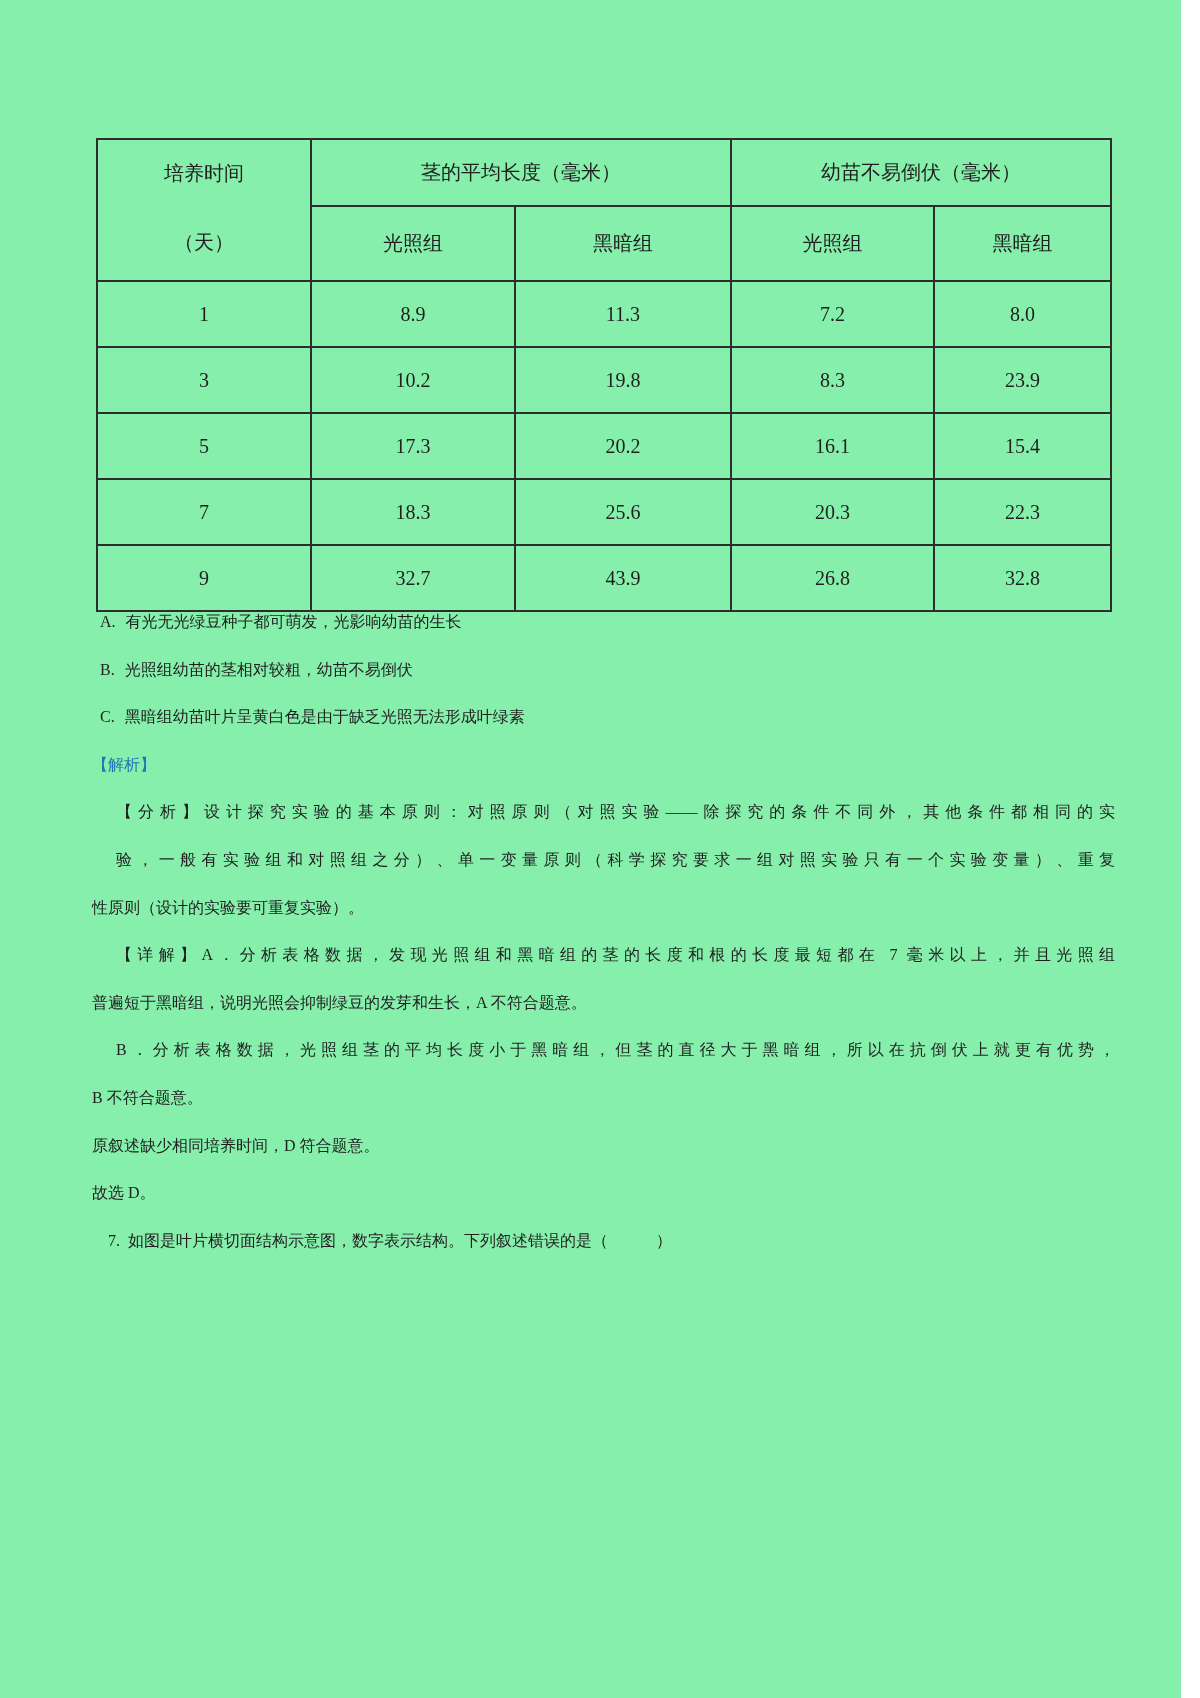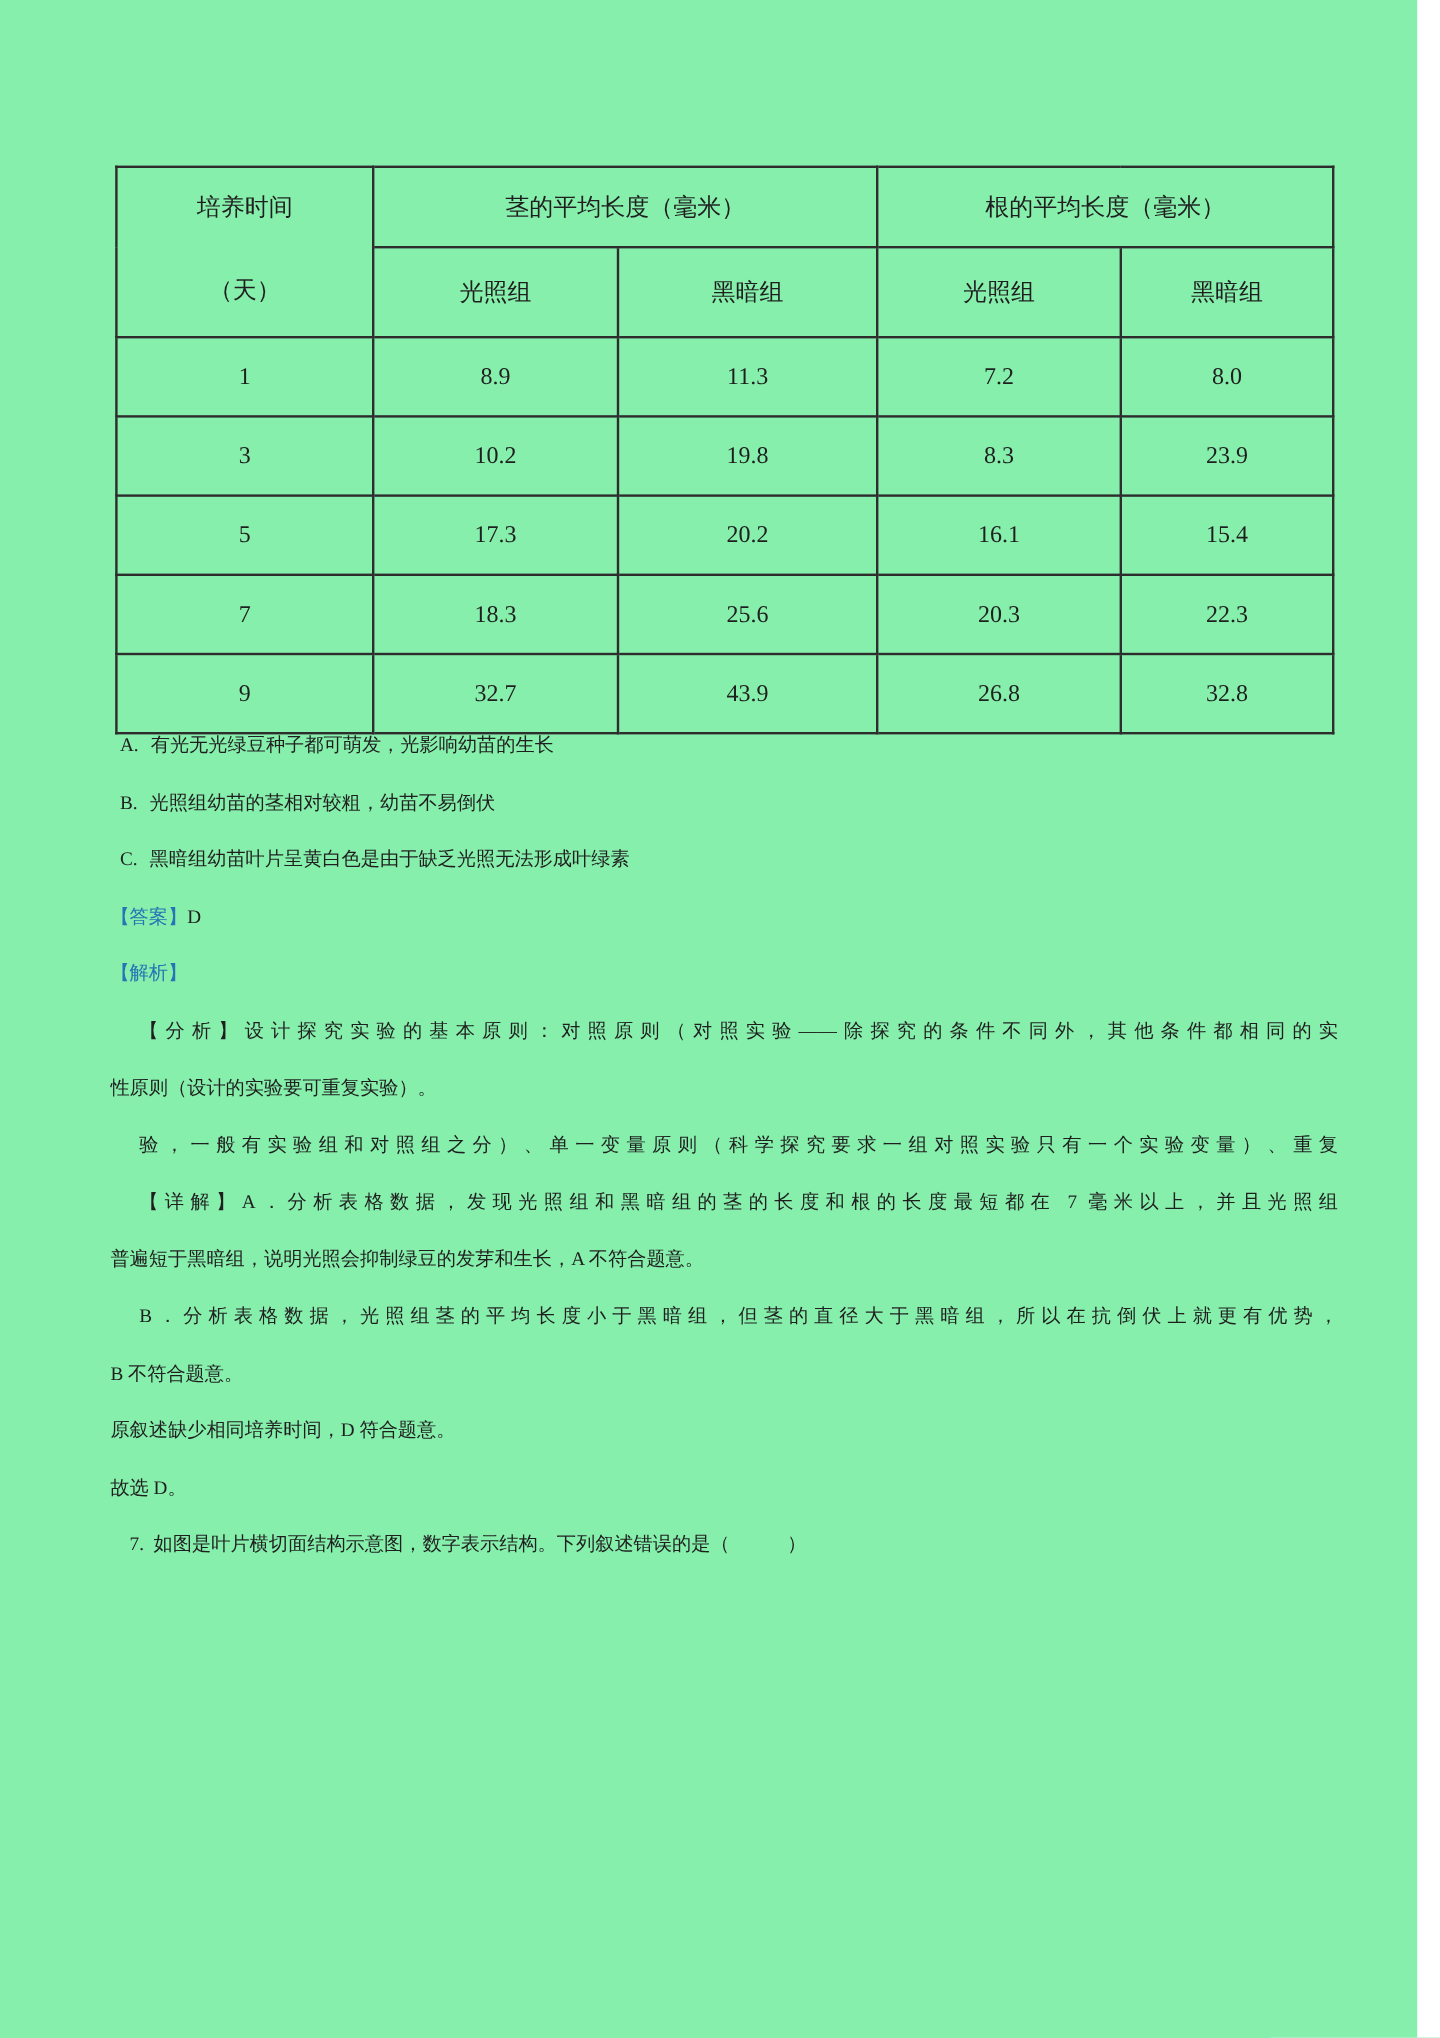--- a/index.html
+++ b/index.html
@@ -66,21 +66,21 @@
           <col style="width:203px">
           <col style="width:177px">
       </colgroup>
       <tbody>
         <tr class="hrow1">
           <td class="timecell" rowspan="2">
             <div class="tl1">培养时间</div>
             <div class="tl2">（天）</div>
           </td>
           <td colspan="2">茎的平均长度（毫米）</td>
-          <td colspan="2">根的平均长度（毫米）</td>
+          <td colspan="2">幼苗不易倒伏（毫米）</td>
         </tr>
         <tr class="hrow2">
           <td>光照组</td>
           <td>黑暗组</td>
           <td>光照组</td>
           <td>黑暗组</td>
         </tr>
         <tr class="drow">
           <td>1</td>
           <td>8.9</td>
@@ -125,31 +125,28 @@
     <div class="t-line opt">
       <span class="opt-label">A.</span><span>有光无光绿豆种子都可萌发，光影响幼苗的生长</span>
     </div>
     <div class="t-line opt">
       <span class="opt-label">B.</span><span>光照组幼苗的茎相对较粗，幼苗不易倒伏</span>
     </div>
     <div class="t-line opt">
       <span class="opt-label">C.</span><span>黑暗组幼苗叶片呈黄白色是由于缺乏光照无法形成叶绿素</span>
     </div>
 
-    <div class="t-line">
-      <span class="blue">【答案】</span><span>D</span>
-    </div>
 
     <div class="t-line">
       <span class="blue">【解析】</span>
     </div>
 
     <div class="t-wrapline just">【分析】设计探究实验的基本原则：对照原则（对照实验——除探究的条件不同外，其他条件都相同的实</div>
+    <div class="t-wrapline just">验，一般有实验组和对照组之分）、单一变量原则（科学探究要求一组对照实验只有一个实验变量）、重复</div>
     <div class="t-wrapline">性原则（设计的实验要可重复实验）。</div>
-    <div class="t-wrapline just">验，一般有实验组和对照组之分）、单一变量原则（科学探究要求一组对照实验只有一个实验变量）、重复</div>
     <div class="t-wrapline just">【详解】A．分析表格数据，发现光照组和黑暗组的茎的长度和根的长度最短都在 7 毫米以上，并且光照组</div>
     <div class="t-wrapline">普遍短于黑暗组，说明光照会抑制绿豆的发芽和生长，A 不符合题意。</div>
     <div class="t-wrapline just">B．分析表格数据，光照组茎的平均长度小于黑暗组，但茎的直径大于黑暗组，所以在抗倒伏上就更有优势，</div>
     <div class="t-wrapline">B 不符合题意。</div>
     <div class="t-wrapline">原叙述缺少相同培养时间，D 符合题意。</div>
     <div class="t-wrapline">故选 D。</div>
 
     <div class="t-line q7">
       <span class="q7-num">7.</span><span>如图是叶片横切面结构示意图，数字表示结构。下列叙述错误的是（　　　）</span>
     </div>

